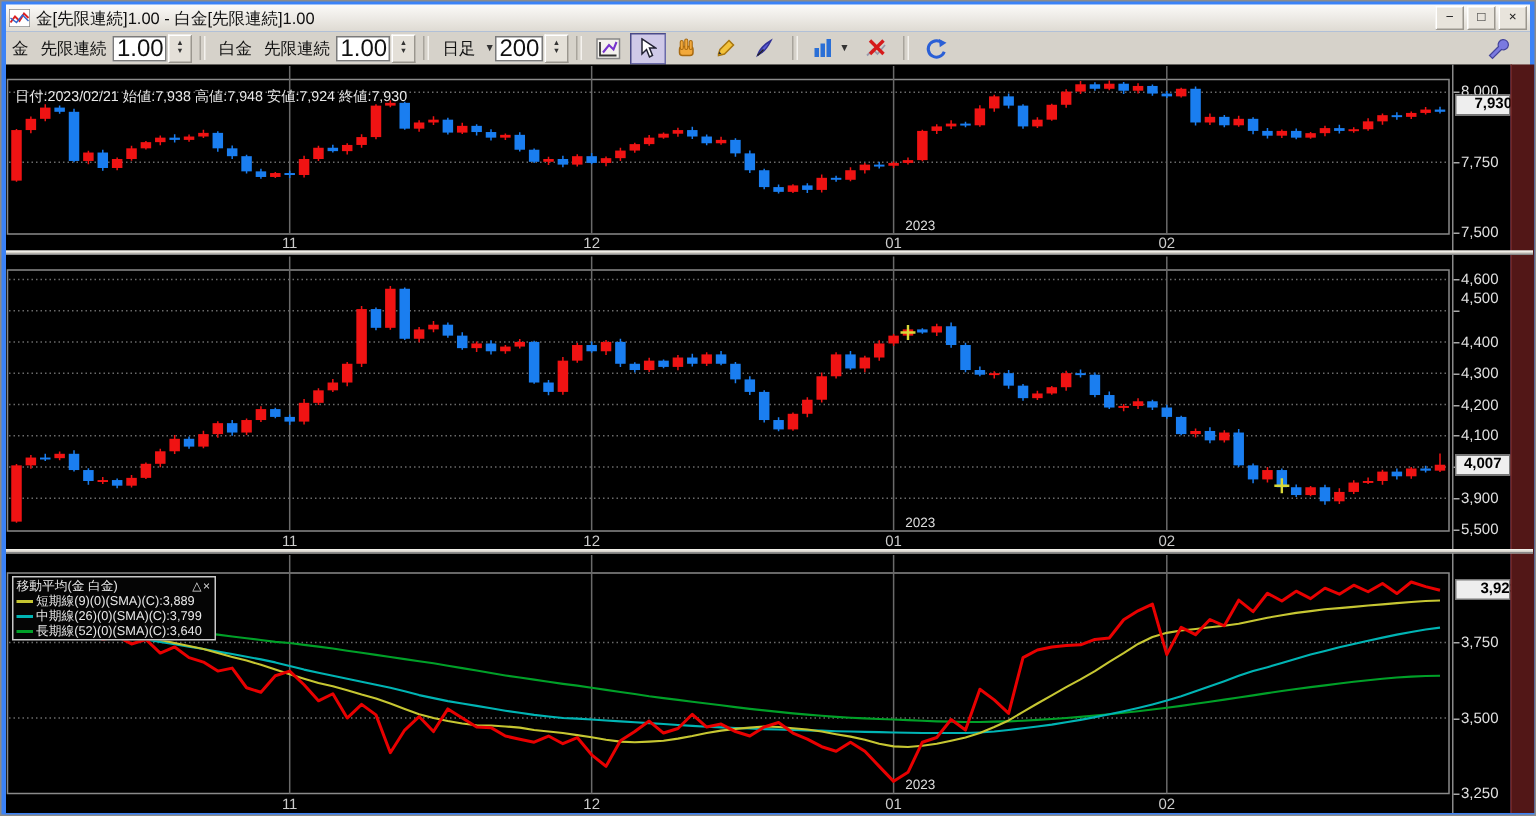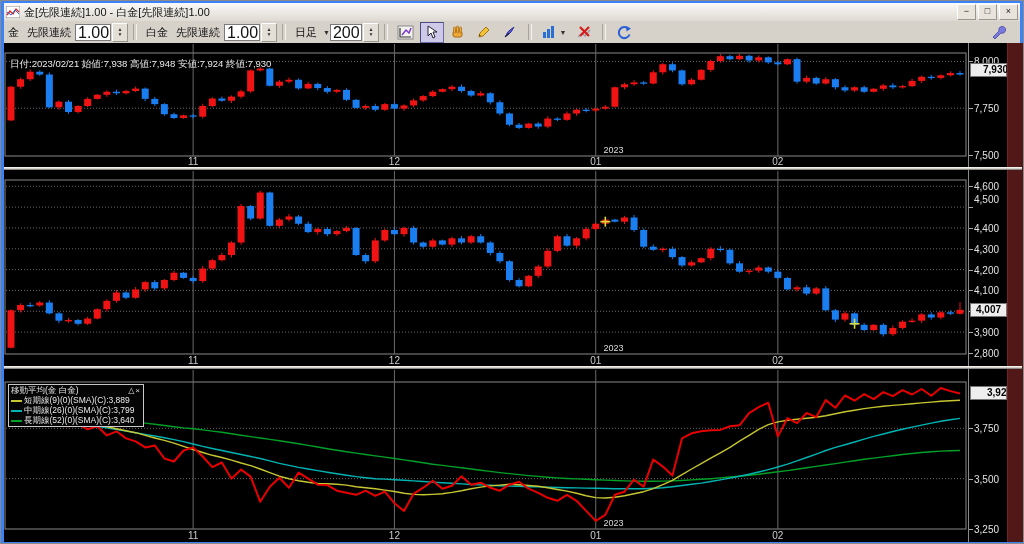--- a/index.html
+++ b/index.html
@@ -623,21 +623,21 @@
       <div class="axlab" style="top: 200.766px;">4,300</div>
       <div class="axtick" style="top: 226.605px;"></div>
       <div class="axlab" style="top: 221.605px;">4,200</div>
       <div class="axtick" style="top: 247.443px;"></div>
       <div class="axlab" style="top: 242.443px;">4,100</div>
       <div class="axtick" style="top: 268.281px;"></div>
       <div class="axlab" style="top: 263.281px;">4,000</div>
       <div class="axtick" style="top: 289.12px;"></div>
       <div class="axlab" style="top: 284.12px;">3,900</div>
       <div class="axtick" style="top: 309.958px;"></div>
-      <div class="axlab" style="top: 304.958px;">2,800</div>
+      <div class="axlab" style="top: 304.958px;">5,500</div>
       <div class="pricebox" style="top: 259.823px;">4,007</div>
       <div class="axtick" style="top: 385.315px;"></div>
       <div class="axlab" style="top: 380.315px;">3,750</div>
       <div class="axtick" style="top: 435.658px;"></div>
       <div class="axlab" style="top: 430.658px;">3,500</div>
       <div class="axtick" style="top: 486px;"></div>
       <div class="axlab" style="top: 481px;">3,250</div>
       <div class="pricebox" style="top: 343.478px; padding-left: 16px;">3,923</div>
     </div>
 

